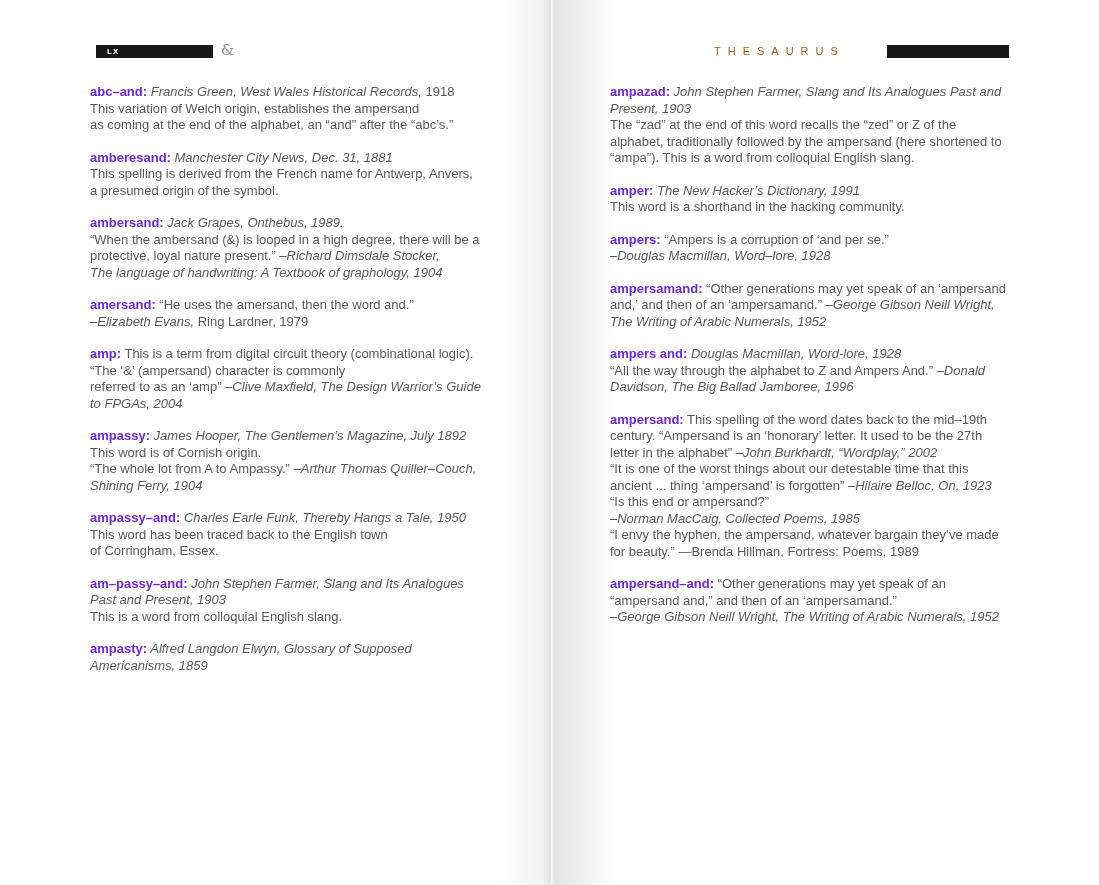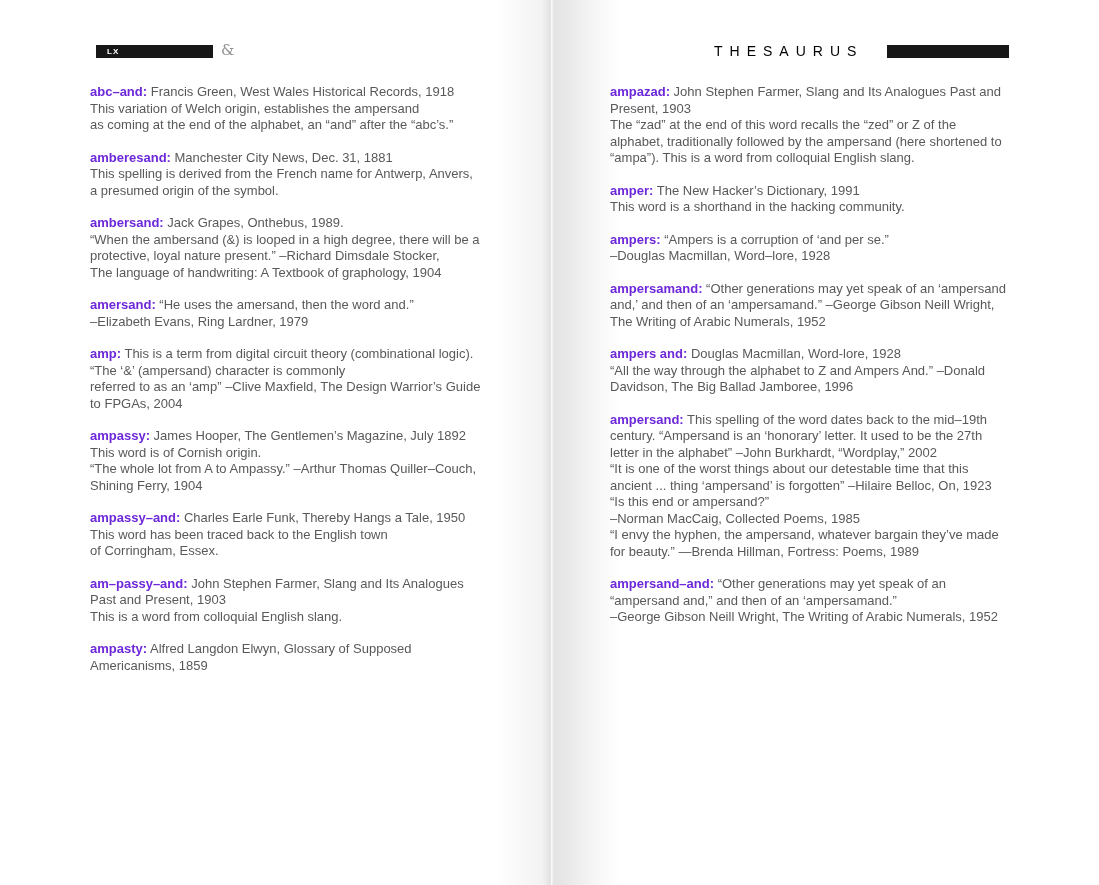--- a/index.html
+++ b/index.html
@@ -71,22 +71,22 @@
     left: 221px;
     font-family: "DejaVu Serif", serif;
     font-size: 15px;
     color: #919191;
     line-height: 18px;
   }
   .running-title {
     position: absolute;
     top: 45px;
     left: 163px;
-    font-size: 14px;
-    color: #000000;
+    font-size: 11px;
+    color: #a16207;
     letter-spacing: 7px;
     line-height: 13px;
     white-space: nowrap;
   }
 
   
   .entries {
     position: absolute;
     top: 84px;
     font-size: 13px;
@@ -97,21 +97,21 @@
   .page.left  .entries { left: 90px; width: 445px; }
   .page.right .entries { left: 59px; width: 450px; }
 
   .entry {
     margin: 0 0 16px 0;
   }
   .entry .term {
     font-weight: bold;
     color: #6d28d9;
   }
-  .entry .i { }
+  .entry .i { font-style: italic; }
   .entry .r { font-style: normal; }
 </style>
 </head>
 <body>
 
 <div class="spread">
 
   <div class="page left">
     <div class="folio-bar">
       <span class="folio">LX</span>

